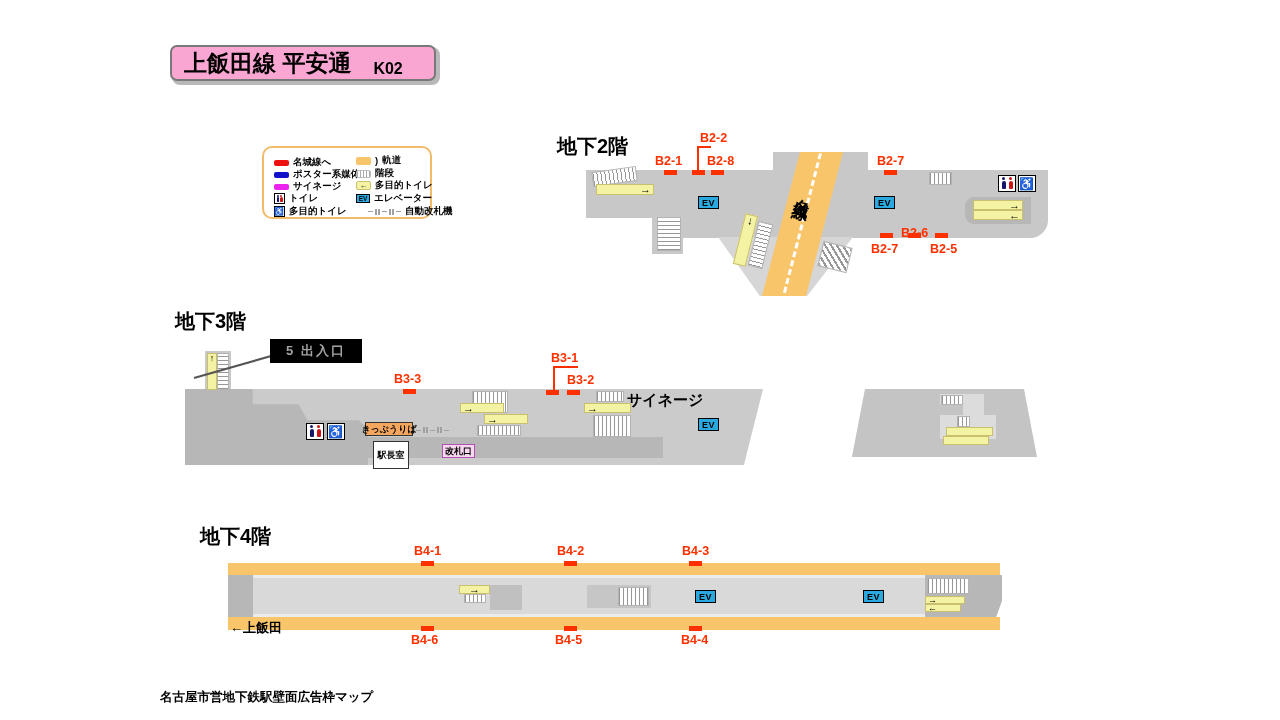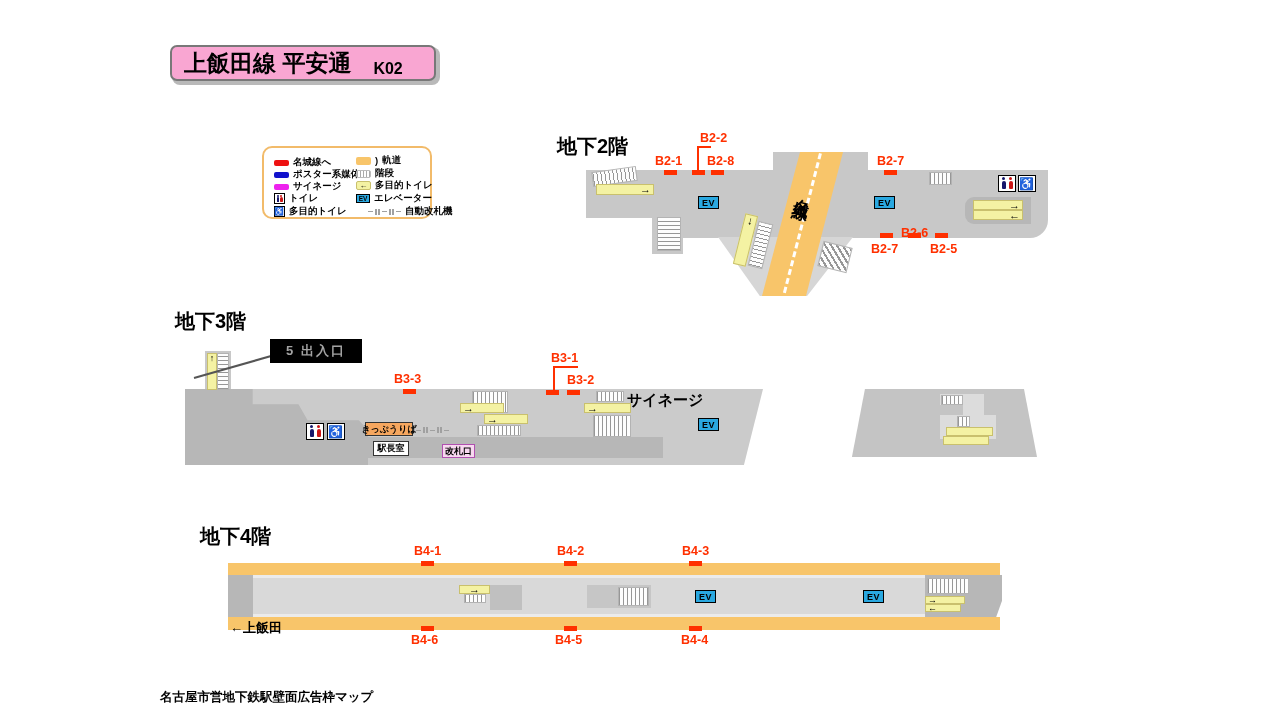--- a/index.html
+++ b/index.html
@@ -240,21 +240,21 @@
           <span></span>
           <span></span>
         </b>
         <i></i>
         <b>
           <span></span>
           <span></span>
         </b>
         <i></i>
       </div>
-    <div class="abs smallbox" style="left:373px;top:441px;width:36px;height:15px">駅長室</div>
+    <div class="abs smallbox" style="left:373px;top:441px;width:36px;height:28px">駅長室</div>
     <div class="abs smallbox" style="left:442px;top:444px;width:33px;height:14px;background:#f8d8f0;border-color:#b050b0">改札口</div>
     <div class="abs ev" style="left:698px;top:418px">EV</div>
     <div class="abs txt" style="left:627px;top:391px;font-weight:bold;font-size:15px">サイネージ</div>
 
     <div class="abs mlabel" style="left:551px;top:351px">B3-1</div>
     <div class="abs conn" style="left:553px;top:366px;width:25px;border-top:2px solid var(--red)"></div>
     <div class="abs conn" style="left:553px;top:366px;height:24px;border-left:2px solid var(--red)"></div>
     <div class="abs marker" style="left:546px;top:390px"></div>
     <div class="abs mlabel" style="left:567px;top:373px">B3-2</div>
     <div class="abs marker" style="left:567px;top:390px"></div>

